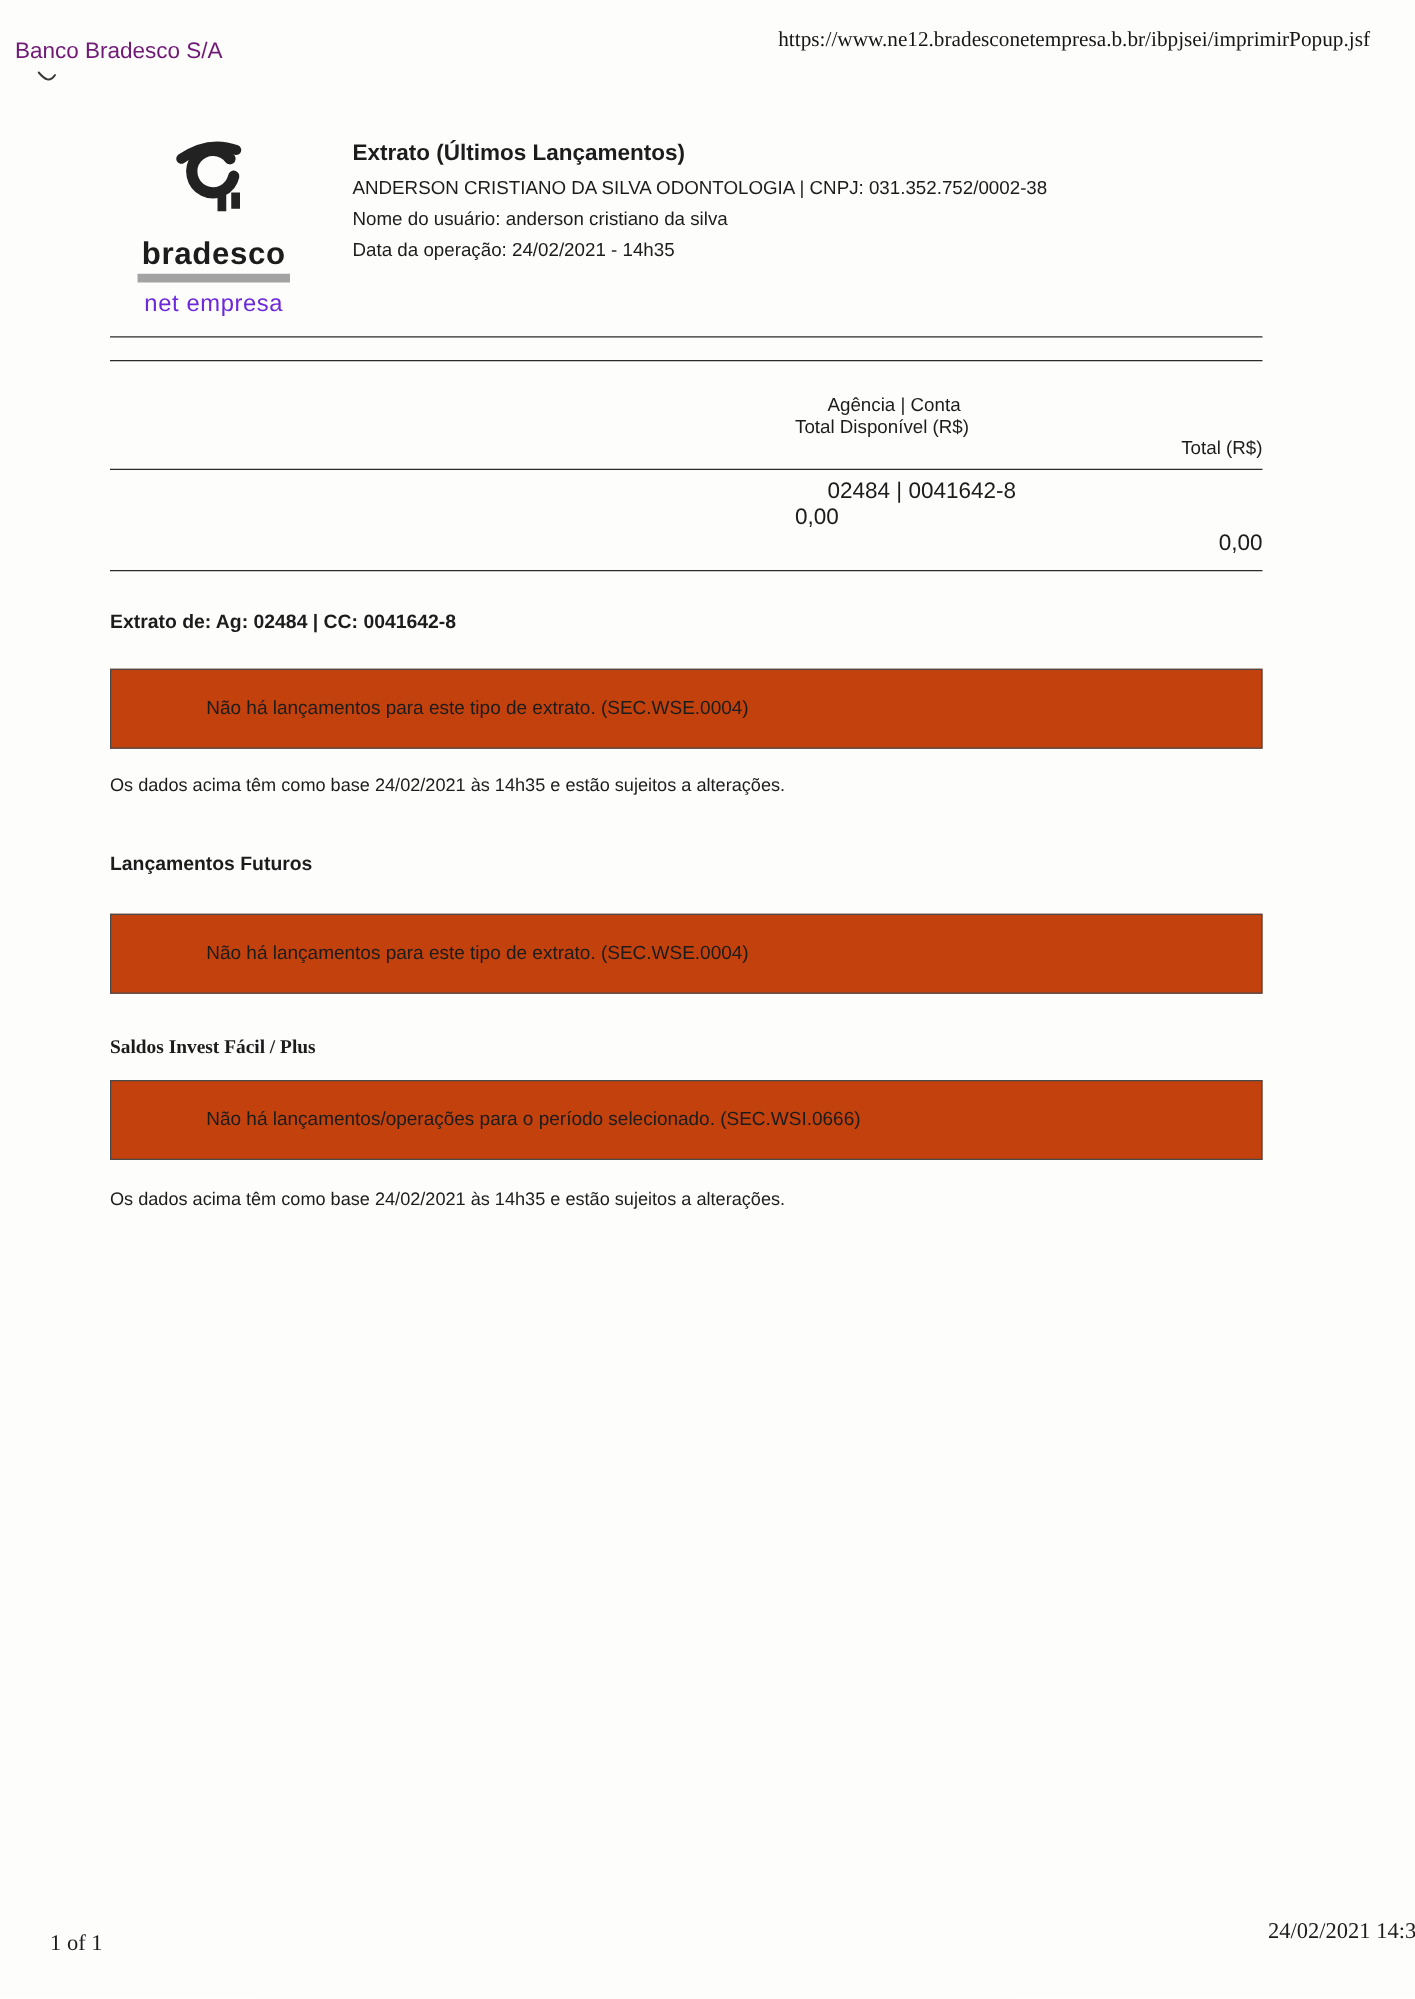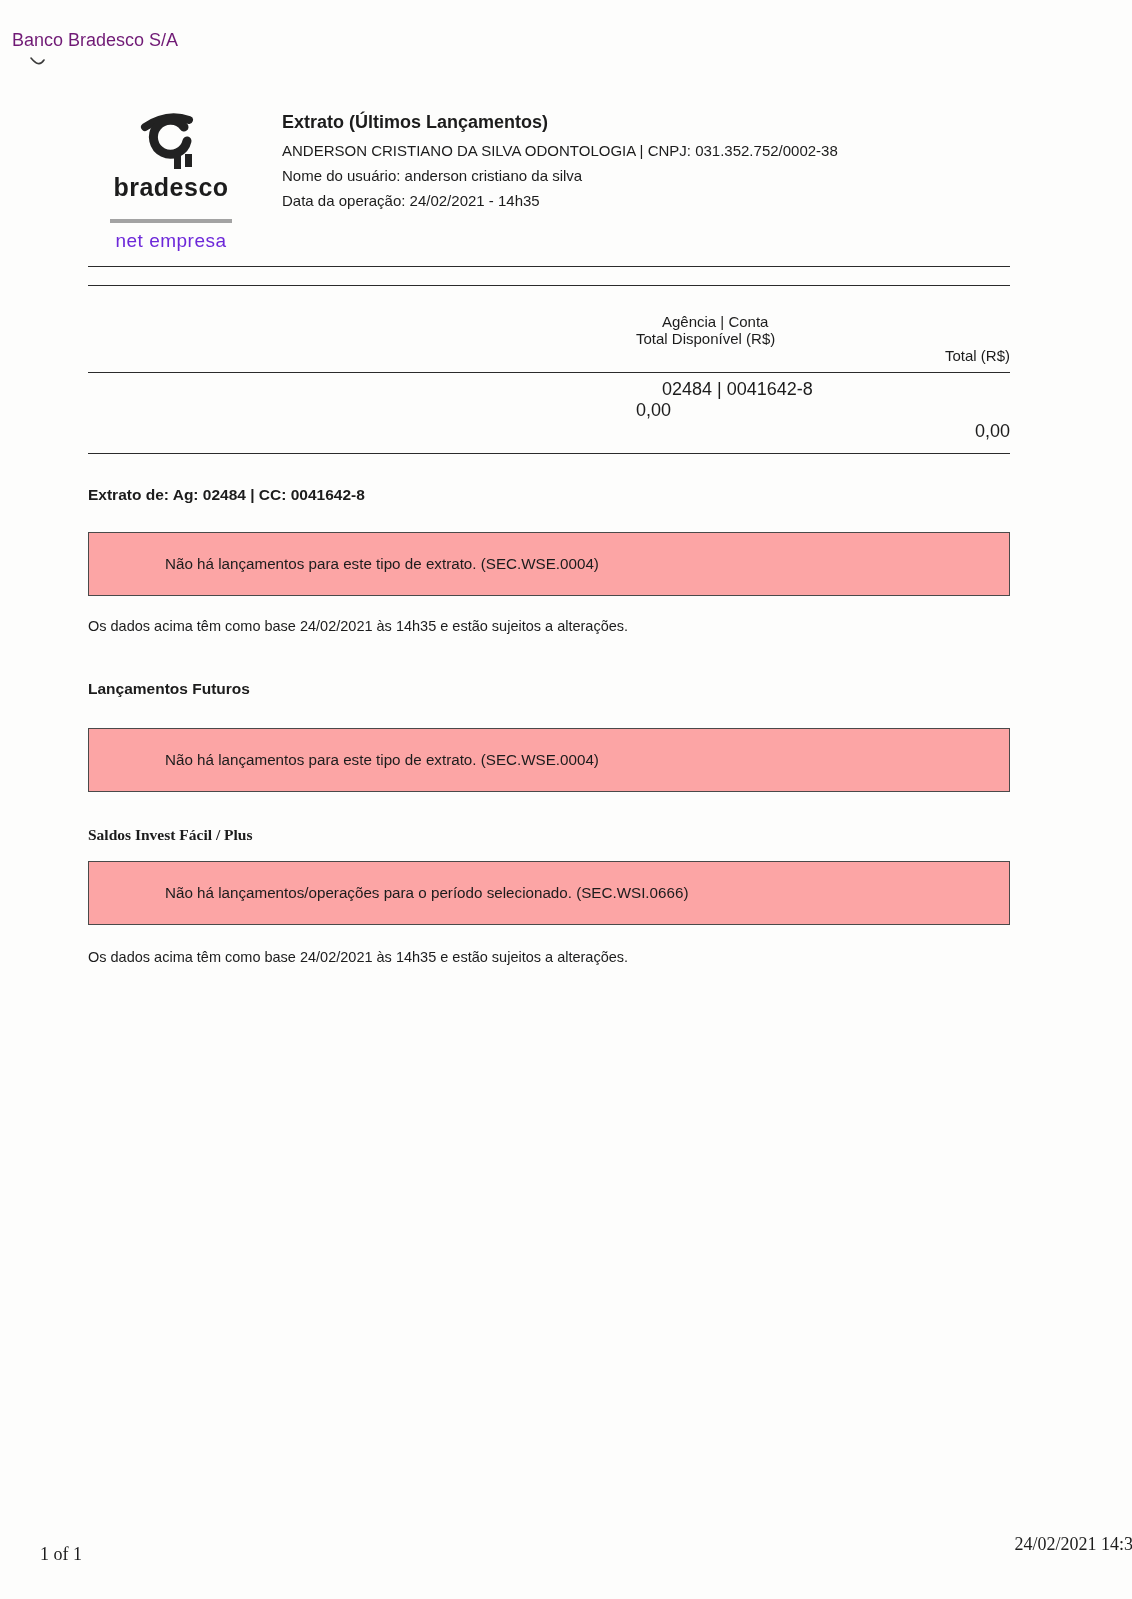--- a/index.html
+++ b/index.html
@@ -37,21 +37,21 @@
   }
 
   .content { position:absolute; left:88px; top:0; width:922px; }
 
   
   .brandrow { display:flex; margin-top:110px; }
   .brand { width:166px; display:flex; flex-direction:column; align-items:center; flex:none; }
   .brand svg { display:block; margin-bottom:2px; }
   .brand-name {
     font-size:25px; font-weight:bold; letter-spacing:.5px;
-    border-bottom:4px solid #a3a3a3; padding:0 3px 17px; line-height:1.1;
+    border-bottom:7px solid #a3a3a3; padding:0 3px 1px; line-height:1.1;margin-top:16px;
   }
   .brand-sub { font-size:19px; margin-top:7px; color:#6d28d9; letter-spacing:.5px; }
 
   .headtext { margin-left:28px; padding-top:2px; }
   .doc-title { font-size:18px; font-weight:bold; margin-bottom:9px; }
   .hline { font-size:15px; margin-bottom:8px; }
 
   
   .table { margin-top:14px; }
   .rule { border-top:1.6px solid #2b2b2b; height:0; }
@@ -67,37 +67,38 @@
   .section-title { font-weight:bold; font-size:15.5px; }
   .st-1 { margin-top:32px; }
   .st-2 { margin-top:46px; }
   .st-3 { margin-top:34px;font-family:Liberation Serif, serif; }
   .msgbox {
     border:1px solid #4a4a4a;
     height:62px;
     display:flex; align-items:center;
     padding-left:76px;
     font-size:15.2px;
-    background:#fca5a5;
+    background:#c2410c;
   }
   .mb-1 { margin-top:28px; }
   .mb-2 { margin-top:30px; }
   .mb-3 { margin-top:17px; }
   .footnote { font-size:14.5px; margin-top:22px; }
   .fn-3 { margin-top:24px; }
 </style>
 </head>
 <body>
 
 <div class="page">
 
   <div class="print-head-left">Banco Bradesco S/A</div>
   <svg class="pen-mark" width="20" height="16" viewBox="0 0 20 16">
     <path d="M3 4 C8 10, 12 12, 16 6" stroke="#3a3a3a" stroke-width="1.6" fill="none" stroke-linecap="round"></path>
   </svg>
+  <div class="print-head-url">https://www.ne12.bradesconetempresa.b.br/ibpjsei/imprimirPopup.jsf</div>
 
   <div class="content">
 
     <div class="brandrow">
       <div class="brand">
         <svg width="68" height="62" viewBox="0 0 68 62">
           <path d="M8 17 Q30 2 52 10" stroke="#222" stroke-width="8" fill="none" stroke-linecap="round"></path>
           <path d="M47 17 A17 17 0 1 0 50 31" stroke="#222" stroke-width="9" fill="none" stroke-linecap="round"></path>
           <rect x="37" y="46" width="7" height="13" fill="#222"></rect>
           <rect x="48" y="44" width="7" height="13" fill="#222"></rect>

